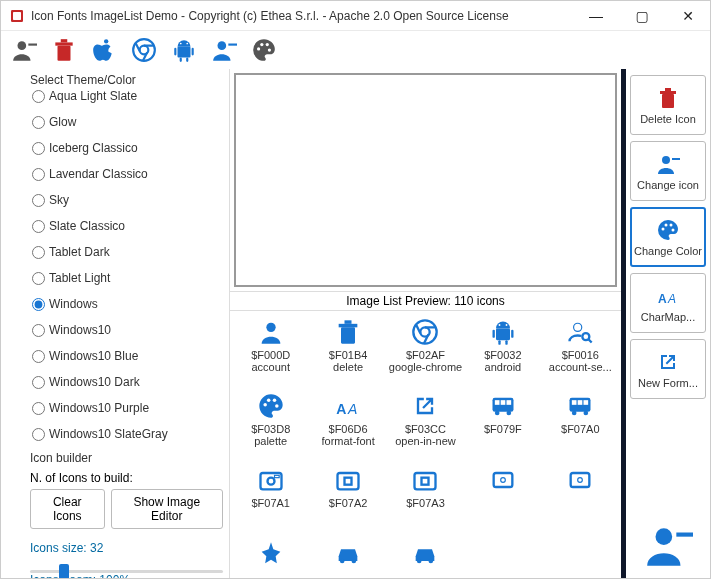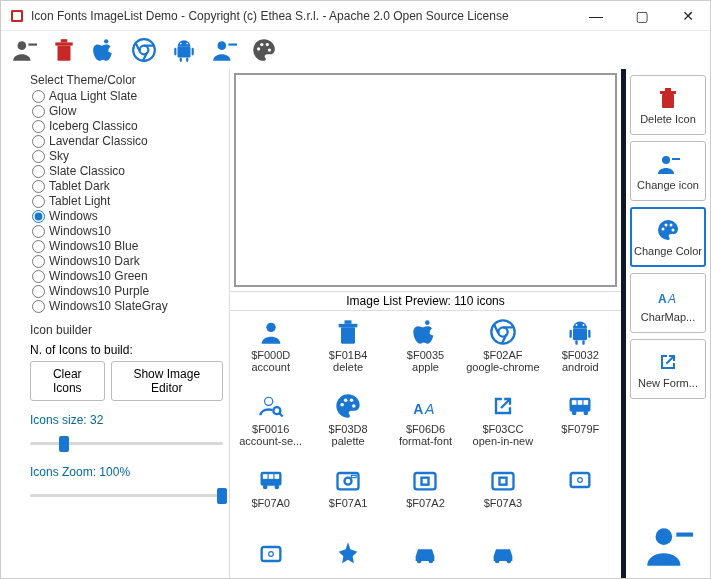--- a/index.html
+++ b/index.html
@@ -8,21 +8,21 @@
 .titlebar .app-icon { width: 16px; height: 16px; margin-right: 6px; }
 .titlebar .title { flex: 1; font-size: 12px; color: #333; }
 .winbtns { display: flex; gap: 18px; align-items: center; }
 .winbtns span { width: 28px; text-align: center; font-size: 14px; color: #222; cursor: default; }
 .toolbar { height: 38px; display: flex; align-items: center; gap: 10px; padding: 2px 8px; }
 .toolbar .icn { width: 30px; height: 30px; display: flex; align-items: center; justify-content: center; }
 .content { flex: 1; display: flex; overflow: hidden; }
 .sidebar { width: 205px; display: flex; flex-direction: column; padding: 2px 6px 6px 6px; gap: 4px; margin-left: 23px; }
 .group { border: none; }
 .group-title { font-size: 12px; color: #333; padding: 2px 0; }
-.radio-list { display: flex; flex-direction: column; gap: 1px; padding-left: 2px; }
+.radio-list { display: flex; flex-direction: column; gap: 12px; padding-left: 2px; }
 .radio-item { display: flex; align-items: center; gap: 4px; font-size: 12px; color: #333; cursor: default; }
 .radio-item input { accent-color: #1976d2; margin: 0; }
 .builder { margin-top: 4px; }
 .builder-row { display: flex; align-items: center; gap: 6px; margin-top: 4px; }
 .spin { display: flex; align-items: center; border: 1px solid #bbb; border-radius: 2px; padding: 2px 4px; width: 48px; justify-content: space-between; }
 .spin .val { font-size: 12px; }
 .spin .arrows { font-size: 8px; line-height: 7px; display: flex; flex-direction: column; cursor: default; }
 .btn { border: 1px solid #bbb; background: #fff; border-radius: 3px; padding: 5px 8px; font-size: 12px; cursor: default; }
 .slider-label { font-size: 12px; color: #0369a1; margin-top: 8px; }
 .slider { width: 100%; height: 20px; position: relative; margin-top: 2px; }
@@ -244,24 +244,20 @@
           <label class="radio-item">
             <input type="radio" name="theme" style="">
             <span>Windows10 Blue</span>
           </label>
           <label class="radio-item">
             <input type="radio" name="theme" style="">
             <span>Windows10 Dark</span>
           </label>
           <label class="radio-item">
             <input type="radio" name="theme" style="">
-            <span>Windows10 Green</span>
-          </label>
-          <label class="radio-item">
-            <input type="radio" name="theme" style="">
             <span>Windows10 Purple</span>
           </label>
           <label class="radio-item">
             <input type="radio" name="theme" style="">
             <span>Windows10 SlateGray</span>
           </label>
         </div>
     </div>
     <div class="group builder">
       <div class="group-title">Icon builder</div>
@@ -300,29 +296,20 @@
           <span class="glyph">
             <svg viewBox="0 0 24 24" width="28" height="28" class="blue">
               <use href="#i-trash"></use>
             </svg>
           </span>
           <span class="code">$F01B4</span>
           <span class="name">delete</span>
         </div>
         <div class="cell">
           <span class="glyph">
-            <svg viewBox="0 0 24 24" width="28" height="28" class="blue">
-              <use href="#i-apple"></use>
-            </svg>
-          </span>
-          <span class="code">$F0035</span>
-          <span class="name">apple</span>
-        </div>
-        <div class="cell">
-          <span class="glyph">
             <svg viewBox="0 0 24 24" width="28" height="28" stroke="#1976d2" fill="none">
               <use href="#i-chrome"></use>
             </svg>
           </span>
           <span class="code">$F02AF</span>
           <span class="name">google-chrome</span>
         </div>
         <div class="cell">
           <span class="glyph">
             <svg viewBox="0 0 24 24" width="28" height="28" class="blue">

